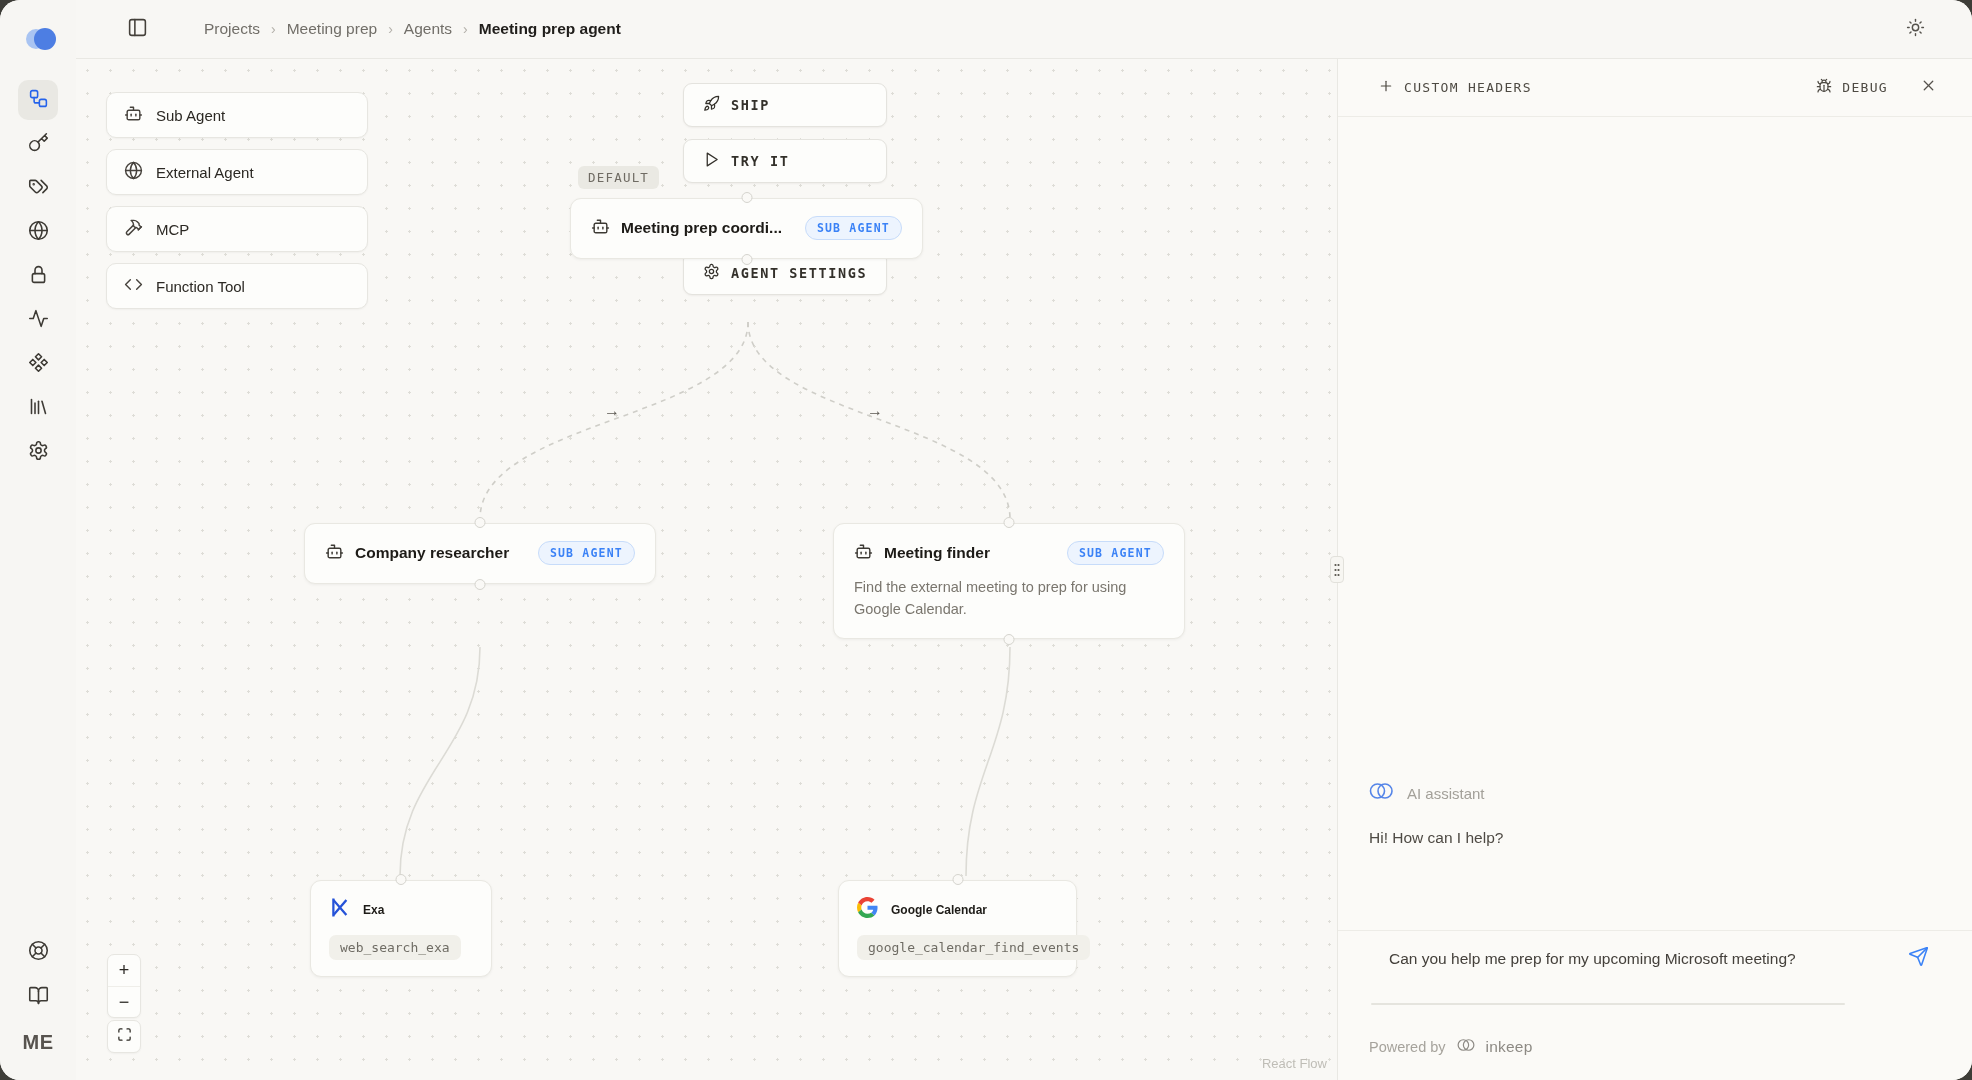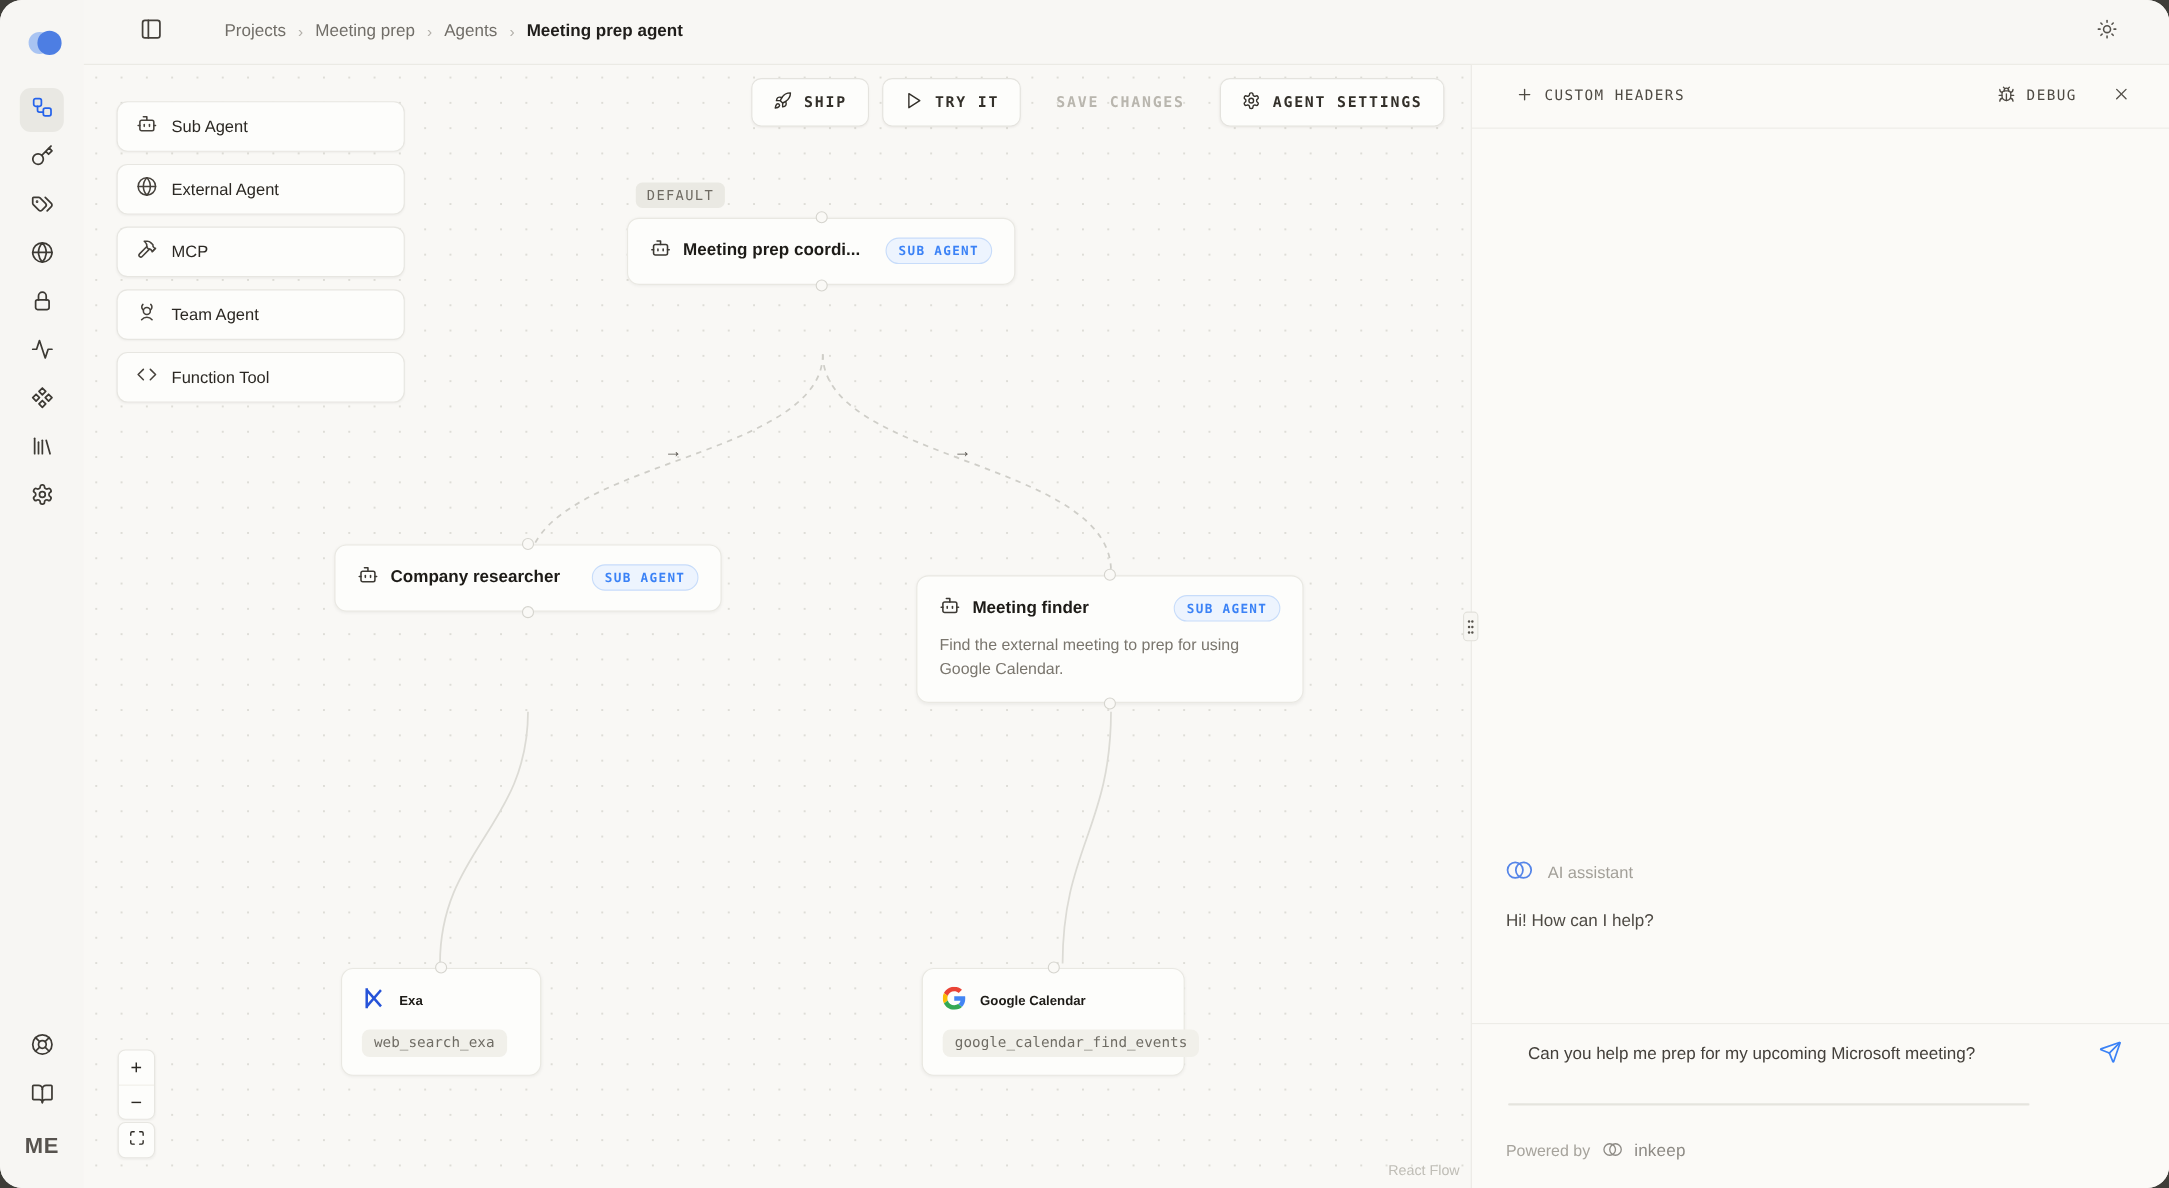--- a/index.html
+++ b/index.html
@@ -36,21 +36,21 @@
   .edges { position:absolute; inset:0; width:100%; height:100%; }
   .edge-arrow { position:absolute; font-size:16px; color:#5b5751; z-index:2; }
 
   
   .palette { position:absolute; left:30px; top:33px; width:262px; display:flex; flex-direction:column; gap:11px; z-index:3; }
   .pal-btn { height:46px; display:flex; align-items:center; gap:13px; padding:0 17px; background:#fdfdfb; border:1px solid #e7e6e1; border-radius:10px; box-shadow:0 1px 2px rgba(30,28,23,.04); cursor:grab; }
   .pal-btn svg { width:19px; height:19px; color:#46423c; flex:none; }
   .pal-label { font-size:15px; color:#2b2823; font-weight:500; }
 
   
-  .toolbar { position:absolute; left:607px; top:12px; display:flex; gap:12px; z-index:3; }
+  .toolbar { position:absolute; left:607px; top:24px; display:flex; gap:12px; z-index:3;flex-direction:column; }
   .tb-btn { height:44px; display:flex; align-items:center; gap:11px; padding:0 19px; background:#fdfdfb; border:1px solid #e4e3de; border-radius:9px; box-shadow:0 1px 2px rgba(30,28,23,.05); font-size:13.5px; letter-spacing:1.6px; font-weight:600; color:#33302a; cursor:pointer; white-space:nowrap; }
   .tb-btn svg { width:17px; height:17px; }
   .tb-btn.disabled { background:transparent; border-color:transparent; box-shadow:none; color:#b9b6ae; cursor:default; }
 
   
   .node { position:absolute; background:#fdfdfb; border:1px solid #e9e8e2; border-radius:11px; box-shadow:0 1px 3px rgba(27,25,20,.05); z-index:3; }
   .node-agent { padding:17px 20px 18px; }
   .node-row { display:flex; align-items:center; gap:11px; }
   .node-row svg.boticon { width:19px; height:19px; color:#3d3a34; flex:none; }
   .node-title { font-size:15.5px; font-weight:700; color:#1d1b17; white-space:nowrap; }
@@ -257,29 +257,20 @@
       <div class="pal-btn">
         <span><svg viewBox="0 0 24 24" fill="none" stroke="currentColor" stroke-width="1.8" stroke-linecap="round" stroke-linejoin="round" width="19" height="19">
               <path d="m15 12-8.373 8.373a1 1 0 1 1-3-3L12 9"></path>
               <path d="m18 15 4-4"></path>
               <path d="m21.5 11.5-1.914-1.914A2 2 0 0 1 19 8.172V7l-2.26-2.26a6 6 0 0 0-4.202-1.756L9 2.96l.92.82A6.18 6.18 0 0 1 12 8.4V10l2 2h1.172a2 2 0 0 1 1.414.586L18.5 14.5z"></path>
             </svg></span>
         <span class="pal-label">MCP</span>
       </div>
       <div class="pal-btn">
         <span><svg viewBox="0 0 24 24" fill="none" stroke="currentColor" stroke-width="1.8" stroke-linecap="round" stroke-linejoin="round" width="19" height="19">
-              <path d="M18 21a8 8 0 0 0-12 0"></path>
-              <circle cx="12" cy="11" r="4"></circle>
-              <path d="M16.5 3.5a4 4 0 0 1 0 6"></path>
-              <path d="M7.5 3.5a4 4 0 0 0 0 6"></path>
-            </svg></span>
-        <span class="pal-label">Team Agent</span>
-      </div>
-      <div class="pal-btn">
-        <span><svg viewBox="0 0 24 24" fill="none" stroke="currentColor" stroke-width="1.8" stroke-linecap="round" stroke-linejoin="round" width="19" height="19">
               <polyline points="16 18 22 12 16 6"></polyline>
               <polyline points="8 6 2 12 8 18"></polyline>
             </svg></span>
         <span class="pal-label">Function Tool</span>
       </div>
     </div>
 
     <div class="toolbar mono">
       <button class="tb-btn mono">
         <span><svg viewBox="0 0 24 24" fill="none" stroke="currentColor" stroke-width="1.8" stroke-linecap="round" stroke-linejoin="round" width="17" height="17">
@@ -320,21 +311,21 @@
               <path d="M20 14h2"></path>
               <path d="M15 13v2"></path>
               <path d="M9 13v2"></path>
             </svg></span>
         <span class="node-title">Meeting prep coordi...</span>
         <span class="badge">SUB AGENT</span>
       </div>
       <div class="handle bottom"></div>
     </div>
 
-    <div class="node node-agent" style="left:228px; top:436px; width:352px;">
+    <div class="node node-agent" style="left:228px; top:464px; width:352px;">
       <div class="handle top"></div>
       <div class="node-row">
         <span><svg class="boticon" viewBox="0 0 24 24" fill="none" stroke="currentColor" stroke-width="1.8" stroke-linecap="round" stroke-linejoin="round">
               <path d="M12 8V4H8"></path>
               <rect x="4" y="8" width="16" height="12" rx="2"></rect>
               <path d="M2 14h2"></path>
               <path d="M20 14h2"></path>
               <path d="M15 13v2"></path>
               <path d="M9 13v2"></path>
             </svg></span>

